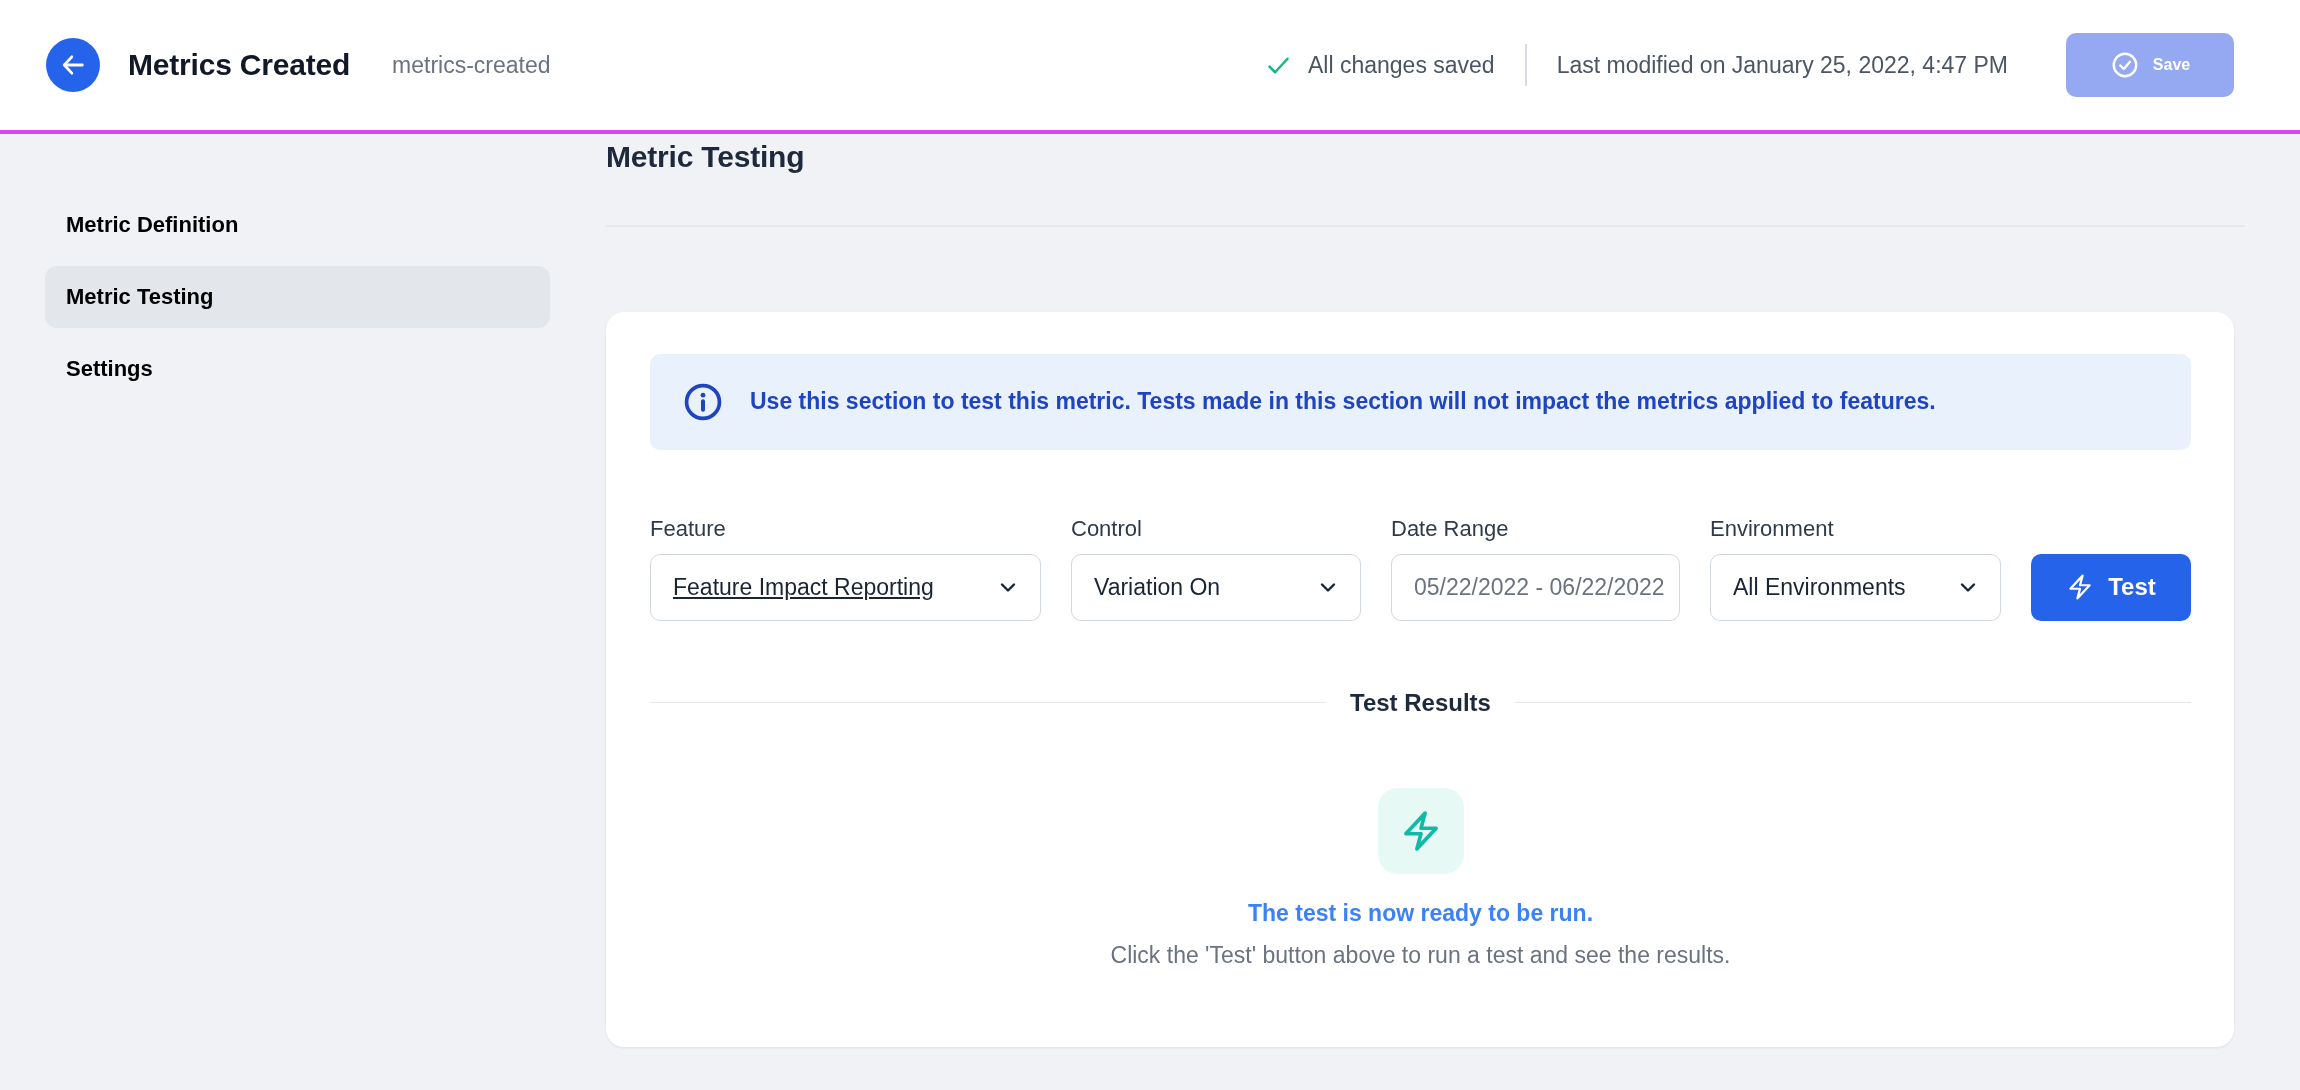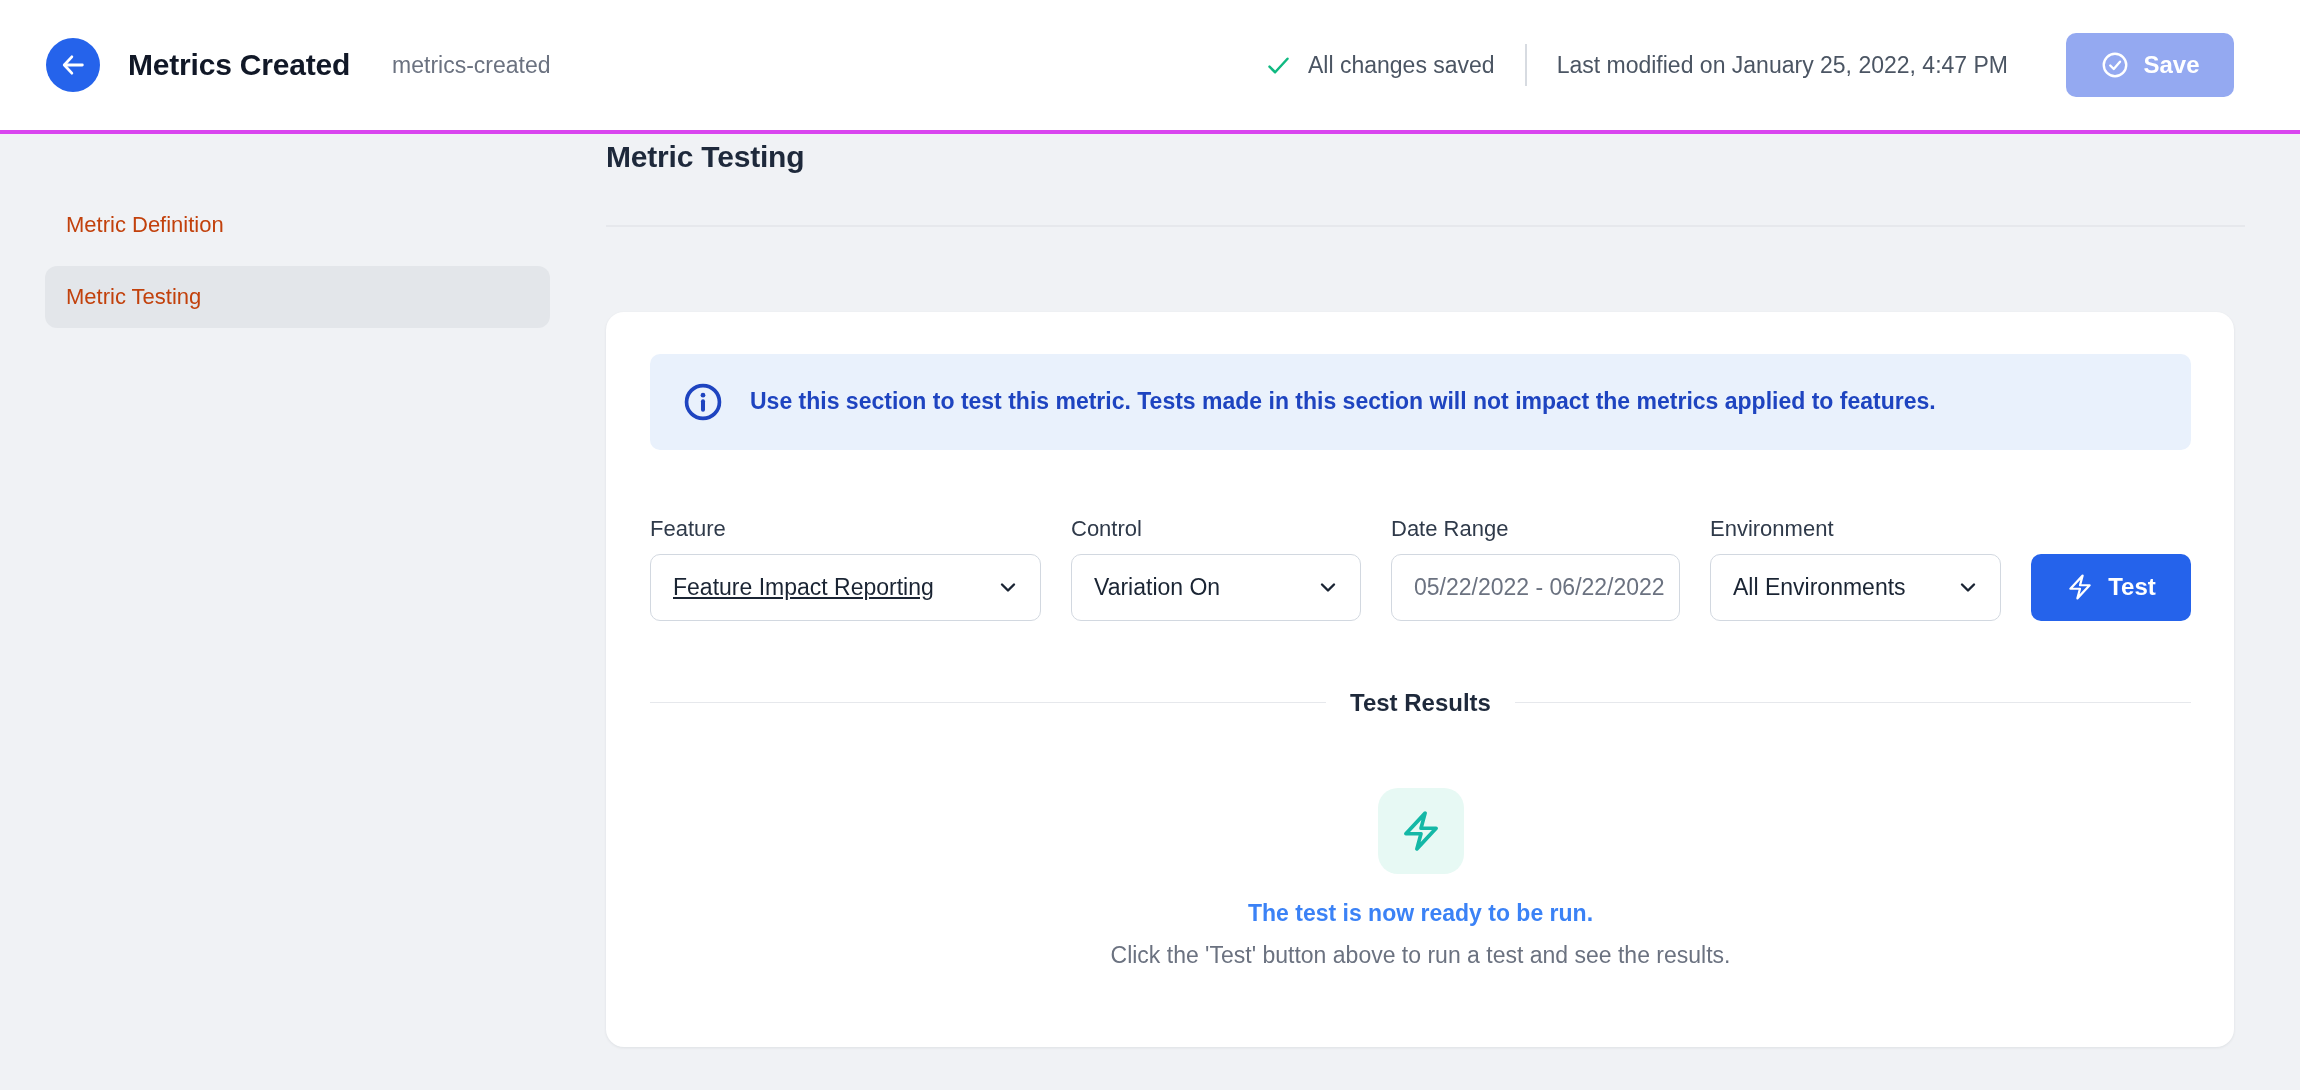--- a/index.html
+++ b/index.html
@@ -22,31 +22,31 @@
     display:flex; align-items:center; justify-content:center; cursor:pointer; flex:none;
   }
   .page-title { font-size:30px; font-weight:700; color:#111827; margin-left:28px; letter-spacing:-0.2px; }
   .metric-key { font-size:23px; color:#6b7280; margin-left:42px; }
   .h-right { display:flex; align-items:center; }
   .status-text { font-size:23px; color:#4b5563; margin-left:16px; }
   .vsep { width:2px; height:42px; background:#d7dbe1; margin:0 30px; }
   .modified-text { font-size:23px; color:#4b5563; }
   .save-btn {
     margin-left:58px; width:168px; height:64px; border:none; border-radius:10px;
-    background:#94a9f1; color:#ffffff; font-size:24px; font-weight:600;
+    background:#94a9f1; color:#ffffff; font-size:16px; font-weight:600;
     font-family:"Liberation Sans", sans-serif;
     display:flex; align-items:center; justify-content:center; gap:13px; cursor:default;
   }
 
   
   .layout { position:relative; height:956px; }
   .sidebar { position:absolute; left:45px; top:58px; width:505px; display:flex; flex-direction:column; gap:10px; }
   .nav-item {
     height:62px; border-radius:12px; display:flex; align-items:center;
-    padding-left:21px; font-size:22px; color:#c2410c; cursor:pointer;
+    padding-left:21px; font-size:22px; color:#000000; cursor:pointer;font-weight:bold;
   }
   .nav-item.active { background:#e3e6ea; }
 
   .main { margin-left:606px; width:1628px; }
   .section-heading { font-size:30px; font-weight:700; color:#1e293b; margin-top:2px; line-height:42px; letter-spacing:-0.2px; }
   .rule { height:1.5px; background:#e6e8ec; margin-top:47px; width:1639px; }
 
   
   .card {
     margin-top:85px; width:1628px; height:735px; background:#ffffff;
@@ -126,20 +126,23 @@
 
 <div class="layout">
 
   <nav class="sidebar">
     <div class="nav-item">
       <span>Metric Definition</span>
     </div>
     <div class="nav-item active">
       <span>Metric Testing</span>
     </div>
+    <div class="nav-item">
+      <span>Settings</span>
+    </div>
   </nav>
 
   <main class="main">
     <h2 class="section-heading">Metric Testing</h2>
     <div class="rule"></div>
 
     <section class="card">
 
       <div class="banner">
         <svg width="42" height="42" viewBox="0 0 24 24" fill="none">

